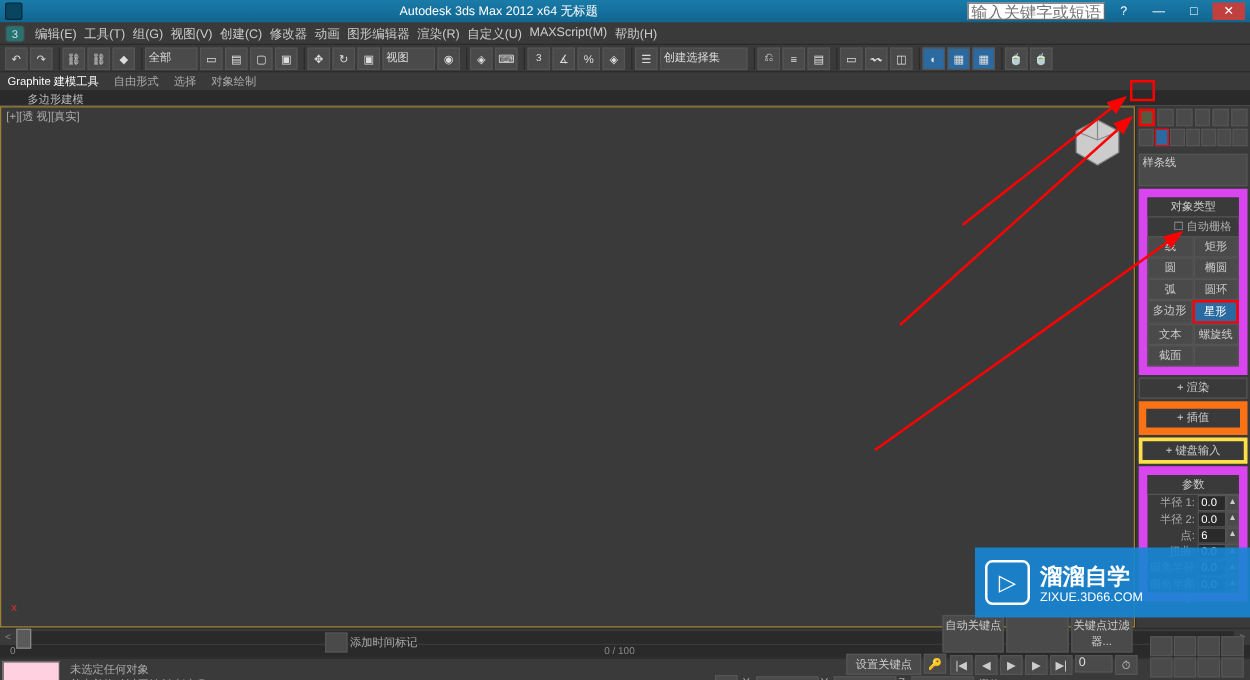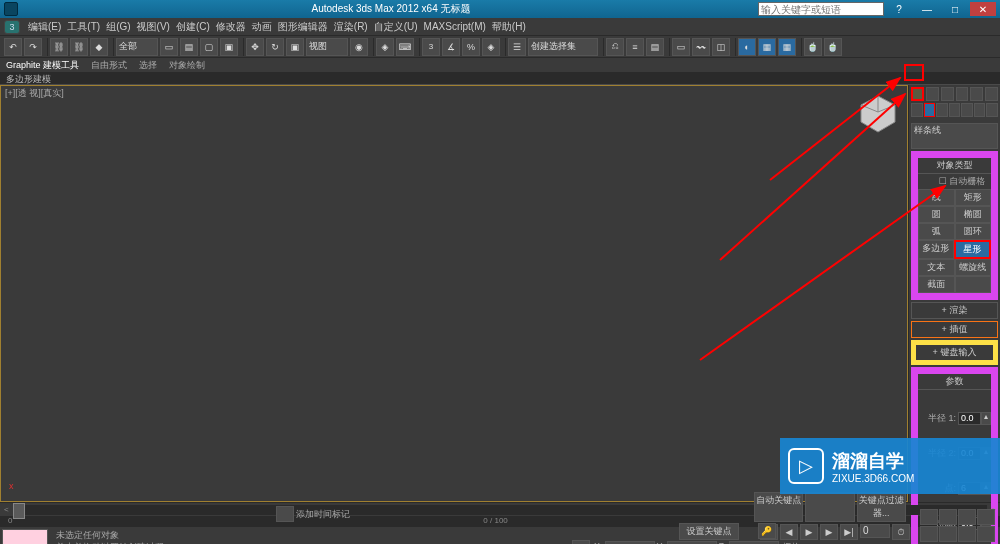--- a/index.html
+++ b/index.html
@@ -2,42 +2,42 @@
 <html><head>
 <meta charset="utf-8">
 <style>
 * { margin: 0; padding: 0; box-sizing: border-box; font-family: "Microsoft YaHei", SimSun, sans-serif; }
 body { width: 1000px; height: 544px; background: #3a3a3a; color: #ccc; font-size: 10px; overflow: hidden; position: relative; }
 
 
 .titlebar { height: 18px; background: linear-gradient(#1a7ba8, #106590); display: flex; align-items: center; padding: 0 4px; color: #fff; font-size: 10px; }
 .titlebar .logo { width: 14px; height: 14px; background: #0a4560; border-radius: 2px; margin-right: 6px; border:1px solid #002a3e; }
 .titlebar .title { flex: 1; text-align: center; }
-.search-box { width: 126px; height: 14px; background: #fff; border: 1px solid #666; color: #888; font-size: 10px; padding: 0 2px; }
+.search-box { width: 110px; height: 14px; background: #fff; border: 1px solid #666; color: #888; font-size: 13px; padding: 0 2px; }
 .titlebar .winbtn { width: 26px; height: 14px; margin-left: 2px; display: flex; align-items: center; justify-content: center; font-size: 10px; }
 
 
 .menubar { height: 18px; background: #3a3a3a; border-bottom: 1px solid #2a2a2a; display: flex; align-items: center; padding: 0 4px; }
 .menubar span { margin-right: 6px; color: #ccc; font-size: 10px; }
 .menu-logo { width: 16px; height: 14px; background: #28726f; border: 1px solid #444; border-radius: 3px; margin-right: 8px; display:flex; align-items:center; justify-content:center; font-size:9px;color:#cde;}
 
 
 .toolbar { height: 22px; background: #3a3a3a; border-bottom: 1px solid #2a2a2a; display: flex; align-items: center; padding: 0 4px; gap: 2px; }
 .tb { width: 18px; height: 18px; background: #4a4a4a; border: 1px solid #555; display: flex; align-items: center; justify-content: center; font-size: 9px; color: #ddd; }
 .tb.active { background: #2a6aa0; }
 .tb-sep { width: 4px; height: 18px; border-right: 1px solid #2a2a2a; }
 .tb-dd { width: 42px; height: 18px; background: #4a4a4a; border: 1px solid #555; font-size: 9px; color: #ddd; display:flex; align-items:center; padding:0 2px; }
 
 
 .subtabs { height: 15px; background: #3a3a3a; display: flex; align-items: center; padding: 0 6px; gap: 12px; font-size: 9px; color: #aaa; border-bottom:1px solid #2a2a2a; }
 .subtabs .tab { color: #aaa; }
 .subtabs .tab.active { color: #fff; }
 
 
-.vplabel { height: 12px; background: #2a2a2a; color: #bbb; font-size: 9px; padding: 0 6px; border-bottom:1px solid #4a4a4a; }
+.vplabel { height: 12px; background: #2a2a2a; color: #bbb; font-size: 9px; padding: 0 22px; border-bottom:1px solid #4a4a4a; }
 
 
 .main { display: flex; height: 417px; }
 .viewport { flex: 1; background: #3a3a3a; border: 1px solid #a08030; position: relative; }
 .viewhdr { font-size: 9px; color: #aaa; padding: 1px 4px; }
 .viewcube { position: absolute; top: 4px; right: 4px; width: 50px; height: 50px; }
 .axis { position: absolute; bottom: 10px; left: 8px; font-size: 9px; color: #e03030; }
 .axis::after { content: ""; color: #30c030; margin-left: 6px; }
 
 
@@ -51,21 +51,21 @@
 .rp-mb.red { border: 1px solid #ff0000; }
 .rp-dd { margin: 2px; height: 26px; background: #4a4a4a; border: 1px solid #555; font-size:9px; padding:0 2px; }
 .rp-sect { border: 7px solid #d946ef; margin: 2px; }
 .rp-head { background: #3a3a3a; color: #ccc; text-align: center; font-size: 9px; padding: 1px 0; border-bottom: 1px solid #555; }
 .rp-row { display: flex; font-size: 9px; }
 .rp-btn { flex: 1; background: #4a4a4a; border: 1px solid #555; text-align: center; padding: 1px 0; color: #ccc; }
 .rp-btn.sel { background: #2a6aa0; color: #fff; }
 .rp-btn.redbord { border: 2px solid #ff0000; }
 .rp-chk { width: 88px; text-align: center; color: #aaa; padding: 1px 0; }
 .rp-color { height: 12px; background: #7a1010; margin: 2px; border: 1px solid #555; }
-.rp-param { display: flex; font-size: 9px; height: 13px; margin-top: 22px; }
+.rp-param { display: flex; font-size: 9px; height: 13px; }
 .rp-param .pl { width: 40px; text-align: right; color: #aaa; padding-right: 2px; }
 .rp-param .pv { flex: 1; background: #2a2a2a; border: 1px solid #555; color: #fff; padding: 0 2px; }
 .rp-param .sp { width: 10px; background: #4a4a4a; border: 1px solid #555; text-align:center; line-height:8px; font-size:8px;}
 
 
 .timeline { height: 14px; background: #3a3a3a; border-top: 1px solid #2a2a2a; display: flex; align-items: center; font-size: 8px; color: #888; padding: 0 4px; }
 .tl-track { flex: 1; height: 10px; background: #2a2a2a; position: relative; margin: 0 4px; }
 .tl-track::before { content: ""; position: absolute; left: 0; top: -2px; width: 10px; height: 14px; background: #5a5a5a; border:1px solid #888; }
 
 
@@ -232,22 +232,22 @@
           <div class="rp-btn">螺旋线</div>
         </div>
       <div class="rp-row">
           <div class="rp-btn">截面</div>
           <div class="rp-btn"></div>
         </div>
     </div>
 
 
     <div class="rp-head" style="margin:2px;border:1px solid #555;">+ <span>渲染</span></div>
-    <div class="rp-head" style="margin:2px;border:1px solid #f97316;">+ <span>插值</span></div>
-    <div class="rp-head" style="margin:2px;border:5px solid #fde047;">+ <span>键盘输入</span></div>
+    <div class="rp-head" style="margin:2px;border:6px solid #f97316;">+ <span>插值</span></div>
+    <div class="rp-head" style="margin:2px;border:3px solid #fde047;">+ <span>键盘输入</span></div>
 
     <div class="rp-sect">
       <div class="rp-head">参数</div>
       <div class="rp-param">
           <div class="pl">半径 1:</div>
           <div class="pv">0.0</div>
           <div class="sp">▴</div>
         </div>
       <div class="rp-param">
           <div class="pl">半径 2:</div>
@@ -305,39 +305,39 @@
         <div class="sb-field"></div>
       <span style="color:#aaa;">Y:</span>
         <div class="sb-field"></div>
       <span style="color:#aaa;">Z:</span>
         <div class="sb-field"></div>
     </div>
     <span>栅格 = 0.0</span>
   </div>
 </div>
 
-<div style="position:absolute; bottom:22px; left:276px; display:flex; gap:2px; align-items:center;">
+<div style="position:absolute; bottom:22px; left:260px; display:flex; gap:2px; align-items:center;">
   <div class="sb-tb"></div>
   <span style="color:#aaa;font-size:9px;">添加时间标记</span>
 </div>
 <div style="position:absolute; bottom:4px; right:90px; display:flex; gap:2px;">
   <div class="pb">|◀</div>
   <div class="pb">◀</div>
   <div class="pb">▶</div>
   <div class="pb">▶</div>
   <div class="pb">▶|</div>
   <div class="sb-field" style="width:30px;">0</div>
   <div class="pb">⏱</div>
 </div>
 <div style="position:absolute; bottom:22px; right:94px; display:flex; gap:2px;">
   <div class="rp-btn" style="width:60px;font-size:9px;">自动关键点</div>
   <div class="rp-btn" style="width:18px;"></div>
   <div class="rp-btn" style="width:70px;font-size:9px;">关键点过滤器...</div>
 </div>
-<div style="position:absolute; bottom:4px; right:224px; display:flex; gap:19px;">
+<div style="position:absolute; bottom:4px; right:243px; display:flex; gap:2px;">
   <div class="rp-btn" style="width:60px;font-size:9px;">设置关键点</div>
   <div class="pb">🔑</div>
 </div>
 
 <div class="sb-nav">
   <div class="pb"></div>
   <div class="pb"></div>
   <div class="pb"></div>
   <div class="pb"></div>
   <div class="pb"></div>

